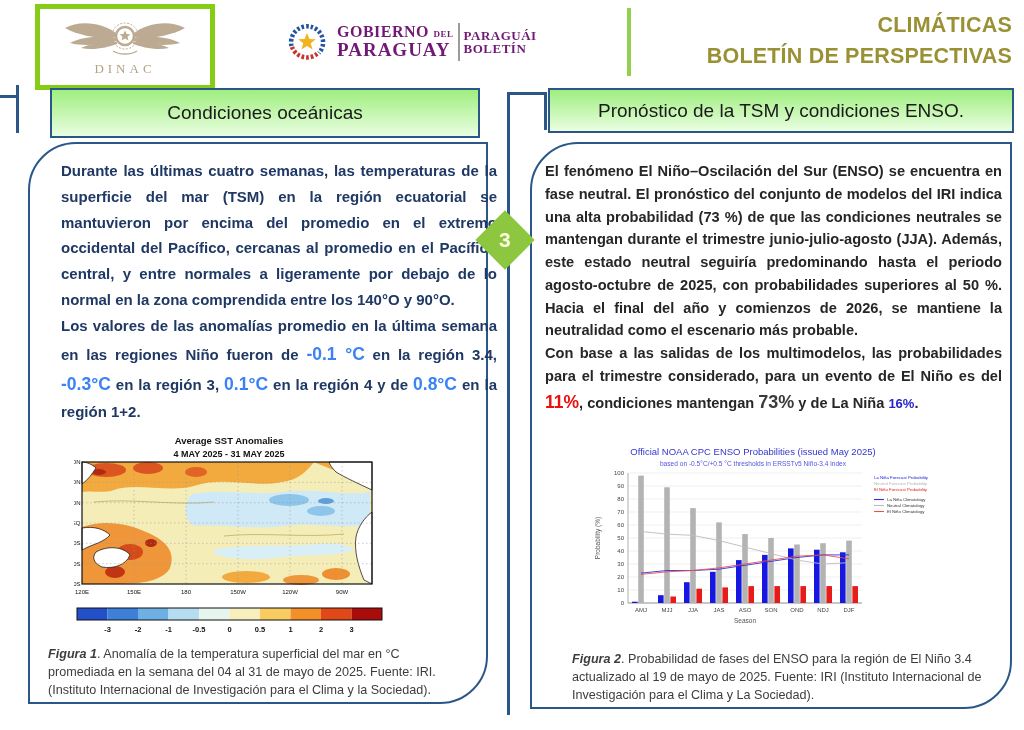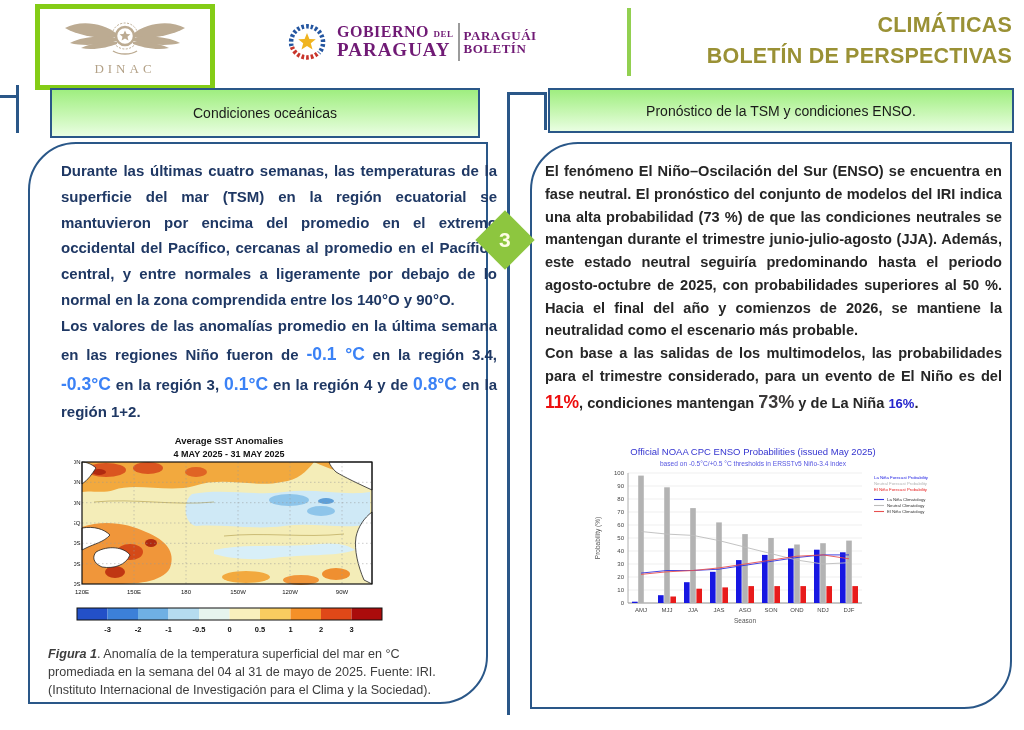--- a/index.html
+++ b/index.html
@@ -22,21 +22,21 @@
   .header-title{position:absolute;left:640px;top:10px;width:372px;text-align:right;
                 font-size:21.5px;font-weight:bold;color:#9a9135;line-height:1.45;letter-spacing:.2px;}
 
   
   .line{position:absolute;background:#2a5788;}
 
   
   .head-box{position:absolute;border:2px solid #2a5788;
             background:linear-gradient(180deg,#9fee80 0%,#c8f7b4 55%,#e9fee2 100%);
             display:flex;align-items:center;justify-content:center;
-            font-size:14px;color:#1a1a1a;}
+            font-size:19px;color:#1a1a1a;}
   .head-left{left:50px;top:88px;width:426px;height:46px;}
   .head-right{left:548px;top:88px;width:462px;height:41px;}
 
   
   .big-box{position:absolute;border:2.5px solid #2a5788;background:#fff;
            border-radius:48px 0 48px 0;}
   .box-left{left:28px;top:142px;width:456px;height:558px;}
   .box-right{left:530px;top:142px;width:478px;height:563px;}
 
   
@@ -310,14 +310,15 @@
         <text x="286" y="50" font-size="4.3" fill="#e81b1b">El Niño Forecast Probability</text>
         <line x1="286" y1="58.5" x2="296" y2="58.5" stroke="#3030e0" stroke-width="1.1"></line>
         <text x="299" y="60" font-size="4.3" fill="#333">La Niña Climatology</text>
         <line x1="286" y1="64.5" x2="296" y2="64.5" stroke="#bcbcbc" stroke-width="1.1"></line>
         <text x="299" y="66" font-size="4.3" fill="#333">Neutral Climatology</text>
         <line x1="286" y1="70.5" x2="296" y2="70.5" stroke="#e85050" stroke-width="1.1"></line>
         <text x="299" y="72" font-size="4.3" fill="#333">El Niño Climatology</text>
       </g>
   </svg>
 
+  <div class="caption cap2"><span class="cap-label">Figura 2</span><span>. Probabilidad de fases del ENSO para la región de El Niño 3.4 actualizado al 19 de mayo de 2025. Fuente: IRI (Instituto Internacional de Investigación para el Clima y La Sociedad).</span></div>
 
 </div>
 
 </body></html>

